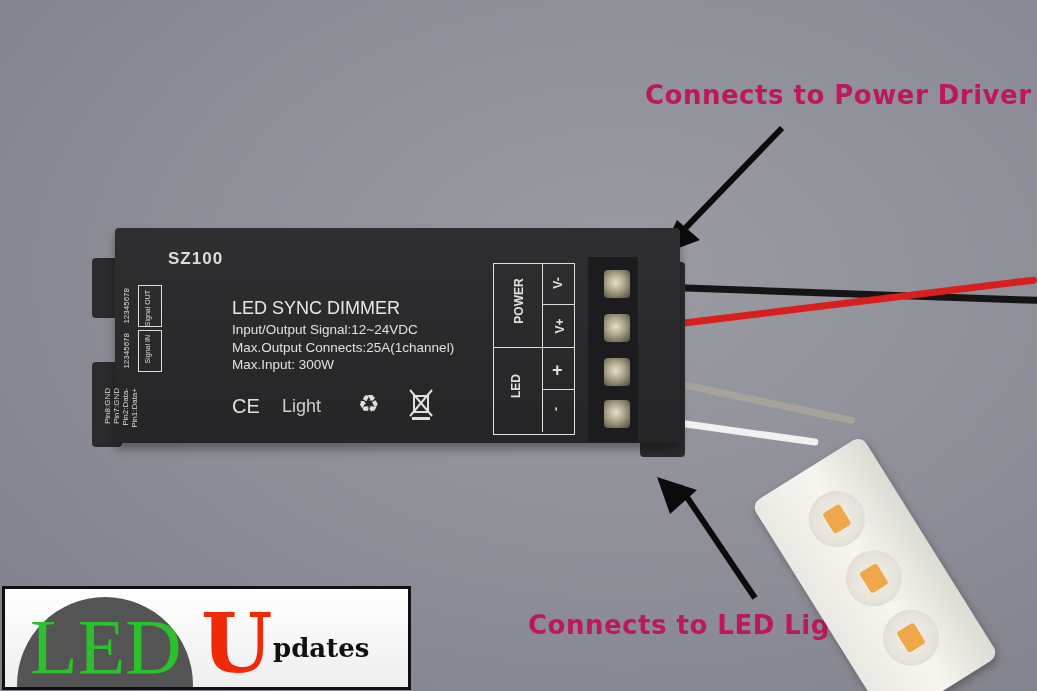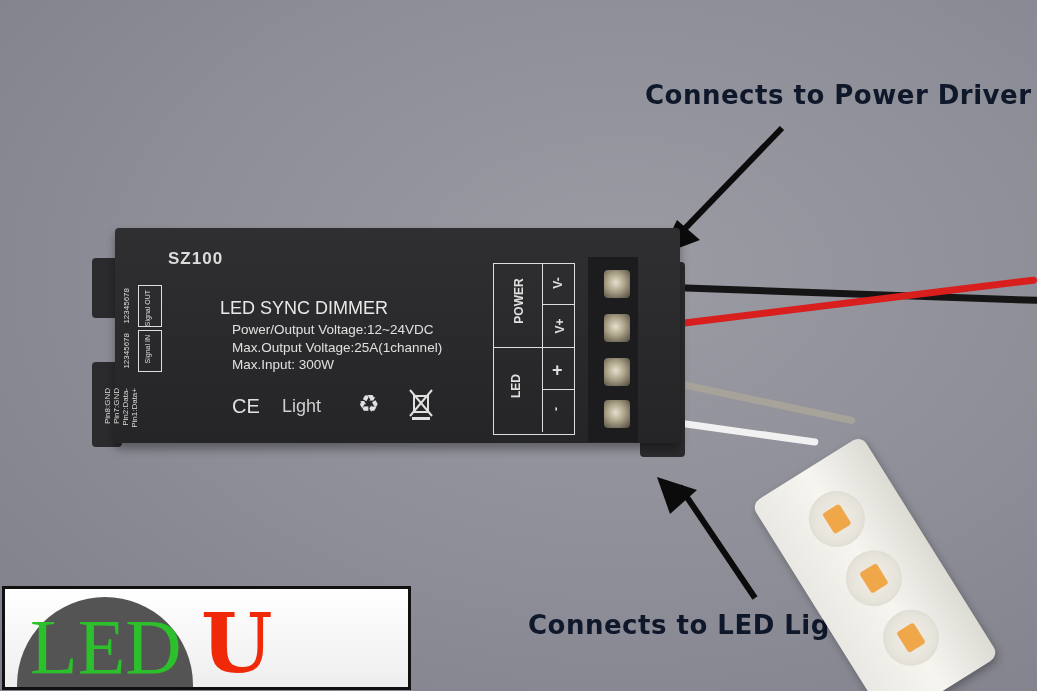--- a/index.html
+++ b/index.html
@@ -1,27 +1,27 @@
 <!DOCTYPE html>
 <html><head>
 <meta charset="utf-8">
 <style>
   html,body{margin:0;padding:0;}
   body{width:1037px;height:691px;overflow:hidden;position:relative;
        background:radial-gradient(ellipse at 60% 40%, #9a9ba3 0%, #8c8d96 55%, #7e7f88 100%);
        font-family:"Liberation Sans", sans-serif;}
   .abs{position:absolute;}
   
-  .annot{position:absolute;color:#0f172a;font-family:"DejaVu Sans", sans-serif;font-weight:bold;font-size:26px;letter-spacing:0.5px;white-space:nowrap;}
+  .annot{position:absolute;color:#be185d;font-family:"DejaVu Sans", sans-serif;font-weight:bold;font-size:26px;letter-spacing:0.5px;white-space:nowrap;}
   
   .mount{position:absolute;background:#2b2b2d;border-radius:4px;}
   .case{position:absolute;left:115px;top:228px;width:565px;height:215px;background:linear-gradient(180deg,#2f2f31 0%,#252527 100%);
         border-radius:4px;box-shadow:0 6px 10px rgba(0,0,0,0.35);}
   .model{position:absolute;left:168px;top:249px;color:#dcdcdc;font-weight:bold;font-size:17px;letter-spacing:1px;}
-  .title{position:absolute;left:220px;top:298px;color:#e8e8e8;font-size:18px;}
+  .title{position:absolute;left:232px;top:298px;color:#e8e8e8;font-size:18px;}
   .spec{position:absolute;left:232px;color:#e0e0e0;font-size:13.5px;}
   .cert{position:absolute;color:#e0e0e0;}
   .rj{position:absolute;border:1.5px solid #ddd;width:22px;height:40px;}
   .rj-label{position:absolute;color:#ddd;font-size:7px;writing-mode:vertical-rl;transform:rotate(180deg);}
   .pins{position:absolute;color:#ddd;font-size:8px;writing-mode:vertical-rl;transform:rotate(180deg);line-height:9px;}
   .term-panel{position:absolute;left:493px;top:263px;width:80px;height:170px;border:1.5px solid #ddd;}
   .term-panel .txt{position:absolute;color:#e0e0e0;font-size:12px;font-weight:bold;}
   .screw{position:absolute;width:26px;height:28px;border-radius:4px;background:radial-gradient(circle at 45% 45%,#e6dfcc 0%,#a99f86 45%,#5a5548 90%);}
   .block{position:absolute;left:588px;top:257px;width:50px;height:185px;background:#1c1c1e;}
   .wire{position:absolute;height:7px;border-radius:4px;transform-origin:left center;}
@@ -75,22 +75,22 @@
   <div class="rj" style="left:138px;top:330px;"></div>
   <div class="rj-label" style="left:144px;top:335px;">Signal IN</div>
   <div class="pins" style="left:122px;top:288px;">12345678</div>
   <div class="pins" style="left:122px;top:333px;">12345678</div>
   <div class="pins" style="left:130px;top:388px;">Pin1:Data+</div>
   <div class="pins" style="left:121px;top:388px;">Pin2:Data-</div>
   <div class="pins" style="left:112px;top:388px;">Pin7:GND</div>
   <div class="pins" style="left:103px;top:388px;">Pin8:GND</div>
 
   <div class="title">LED SYNC DIMMER</div>
-  <div class="spec" style="top:322px;">Power/Output Voltage:12~24VDC</div>
-  <div class="spec" style="top:340px;">Max.Output Voltage:25A(1channel)</div>
+  <div class="spec" style="top:322px;">Input/Output Signal:12~24VDC</div>
+  <div class="spec" style="top:340px;">Max.Output Connects:25A(1channel)</div>
   <div class="spec" style="top:357px;">Max.Input: 300W</div>
 
   <div class="cert" style="left:232px;top:395px;font-size:20px;">CE</div>
   <div class="cert" style="left:282px;top:396px;font-size:18px;color:#cfcfcf;">Light</div>
   <div class="cert" style="left:358px;top:390px;font-size:24px;">♻</div>
   <svg class="abs" style="left:408px;top:388px;" width="26" height="32">
     <rect x="6" y="8" width="14" height="16" fill="none" stroke="#e0e0e0" stroke-width="2"></rect>
     <line x1="2" y1="2" x2="24" y2="28" stroke="#e0e0e0" stroke-width="2"></line>
     <line x1="24" y1="2" x2="2" y2="28" stroke="#e0e0e0" stroke-width="2"></line>
     <rect x="4" y="29" width="18" height="3" fill="#e0e0e0"></rect>
@@ -125,13 +125,14 @@
     </div>
   <div class="lens" style="left:37px;top:170px;">
       <div class="chip"></div>
     </div>
 </div>
 
 <div class="logo">
   <div class="logo-circle"></div>
   <div class="logo-led">LED</div>
   <div class="logo-u">U</div>
+  <div class="logo-rest">pdates</div>
 </div>
 
 </body></html>

